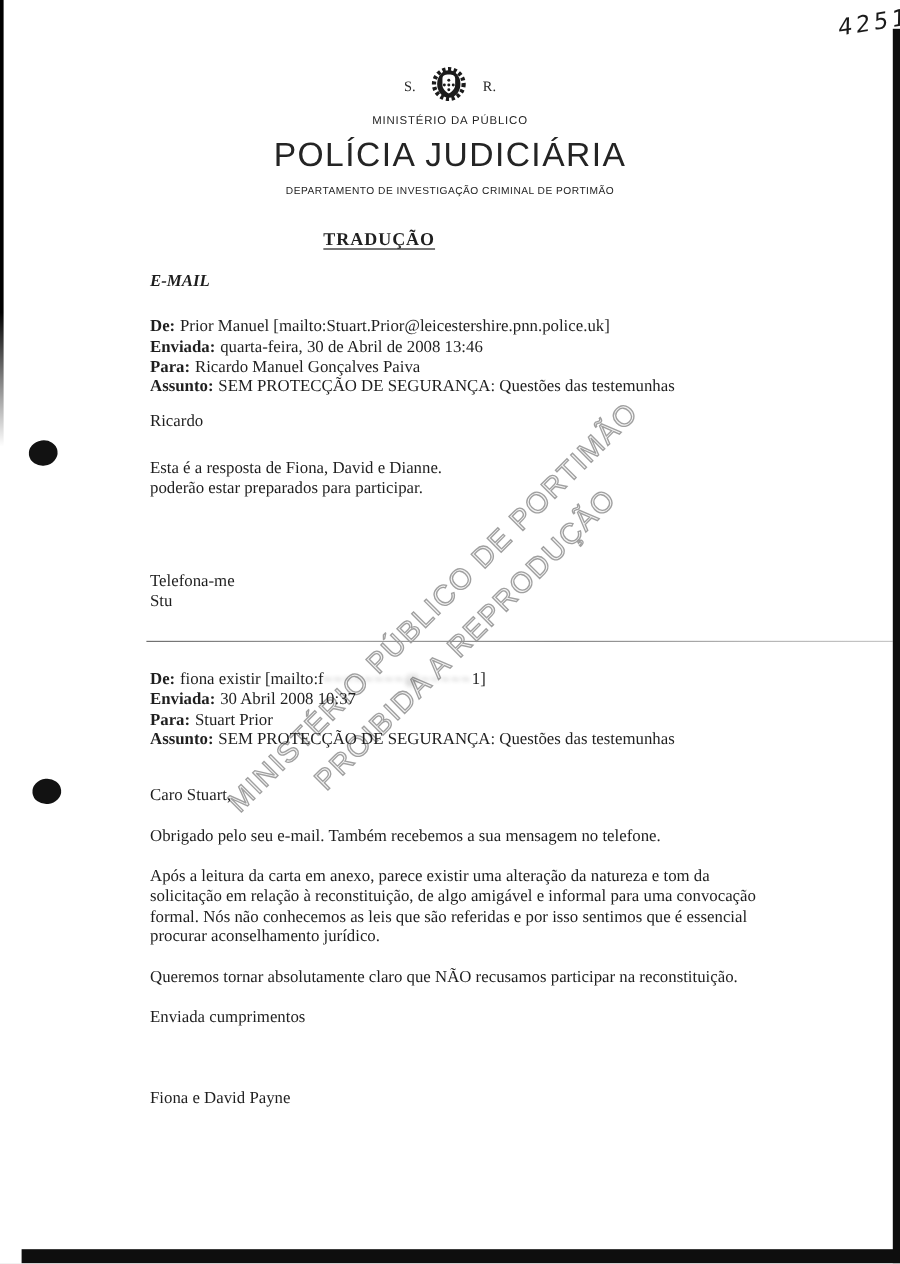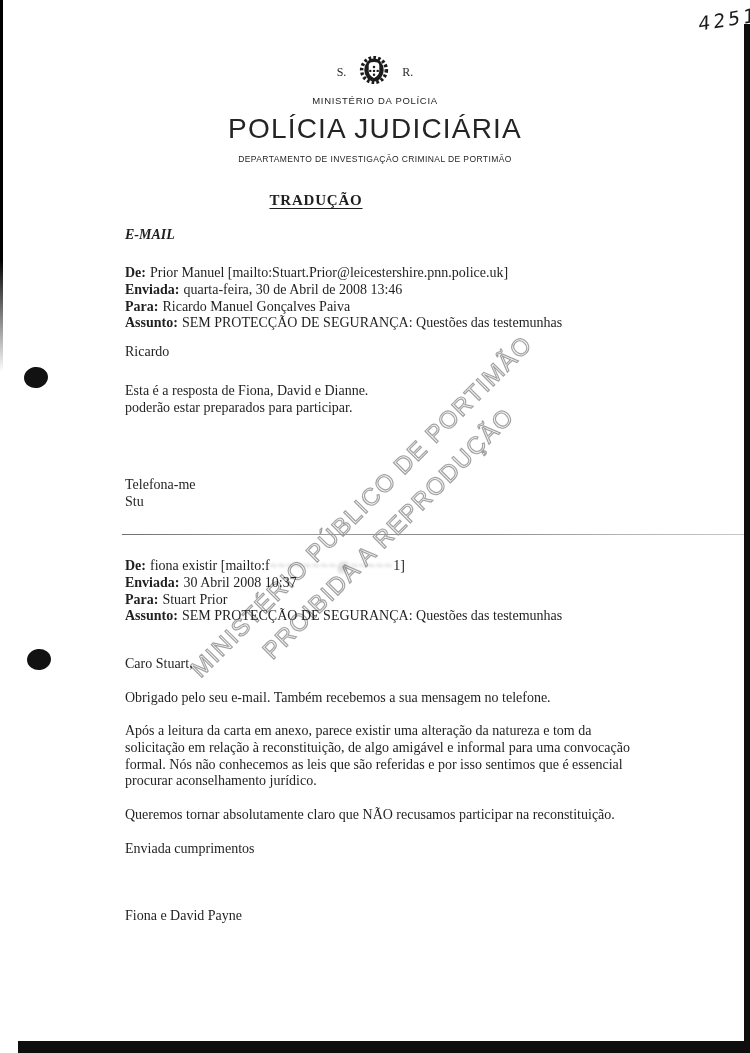--- a/index.html
+++ b/index.html
@@ -88,21 +88,21 @@
           <path d="M17,9 c4,0 6,1.2 6,4 v6 c0,5 -6,8 -6,8 c0,0 -6,-3 -6,-8 v-6 c0,-2.8 2,-4 6,-4 z" fill="#ffffff"></path>
           <circle cx="17" cy="14.5" r="1.4" fill="#1b1b1b"></circle>
           <circle cx="17" cy="19" r="1.4" fill="#1b1b1b"></circle>
           <circle cx="17" cy="23.5" r="1.4" fill="#1b1b1b"></circle>
           <circle cx="12.8" cy="19" r="1.4" fill="#1b1b1b"></circle>
           <circle cx="21.2" cy="19" r="1.4" fill="#1b1b1b"></circle>
         </svg>
       </span>
       <span>R.</span>
     </div>
-    <div class="ministry">MINISTÉRIO DA POLÍCIA</div>
+    <div class="ministry">MINISTÉRIO DA PÚBLICO</div>
     <div class="agency">POLÍCIA JUDICIÁRIA</div>
     <div class="department">DEPARTAMENTO DE INVESTIGAÇÃO CRIMINAL DE PORTIMÃO</div>
   </div>
 
   <div class="doc-title">TRADUÇÃO</div>
 
   <div class="block doc-type">E-MAIL</div>
 
   <div class="block hdr1">
     <div class="hdr-row">

